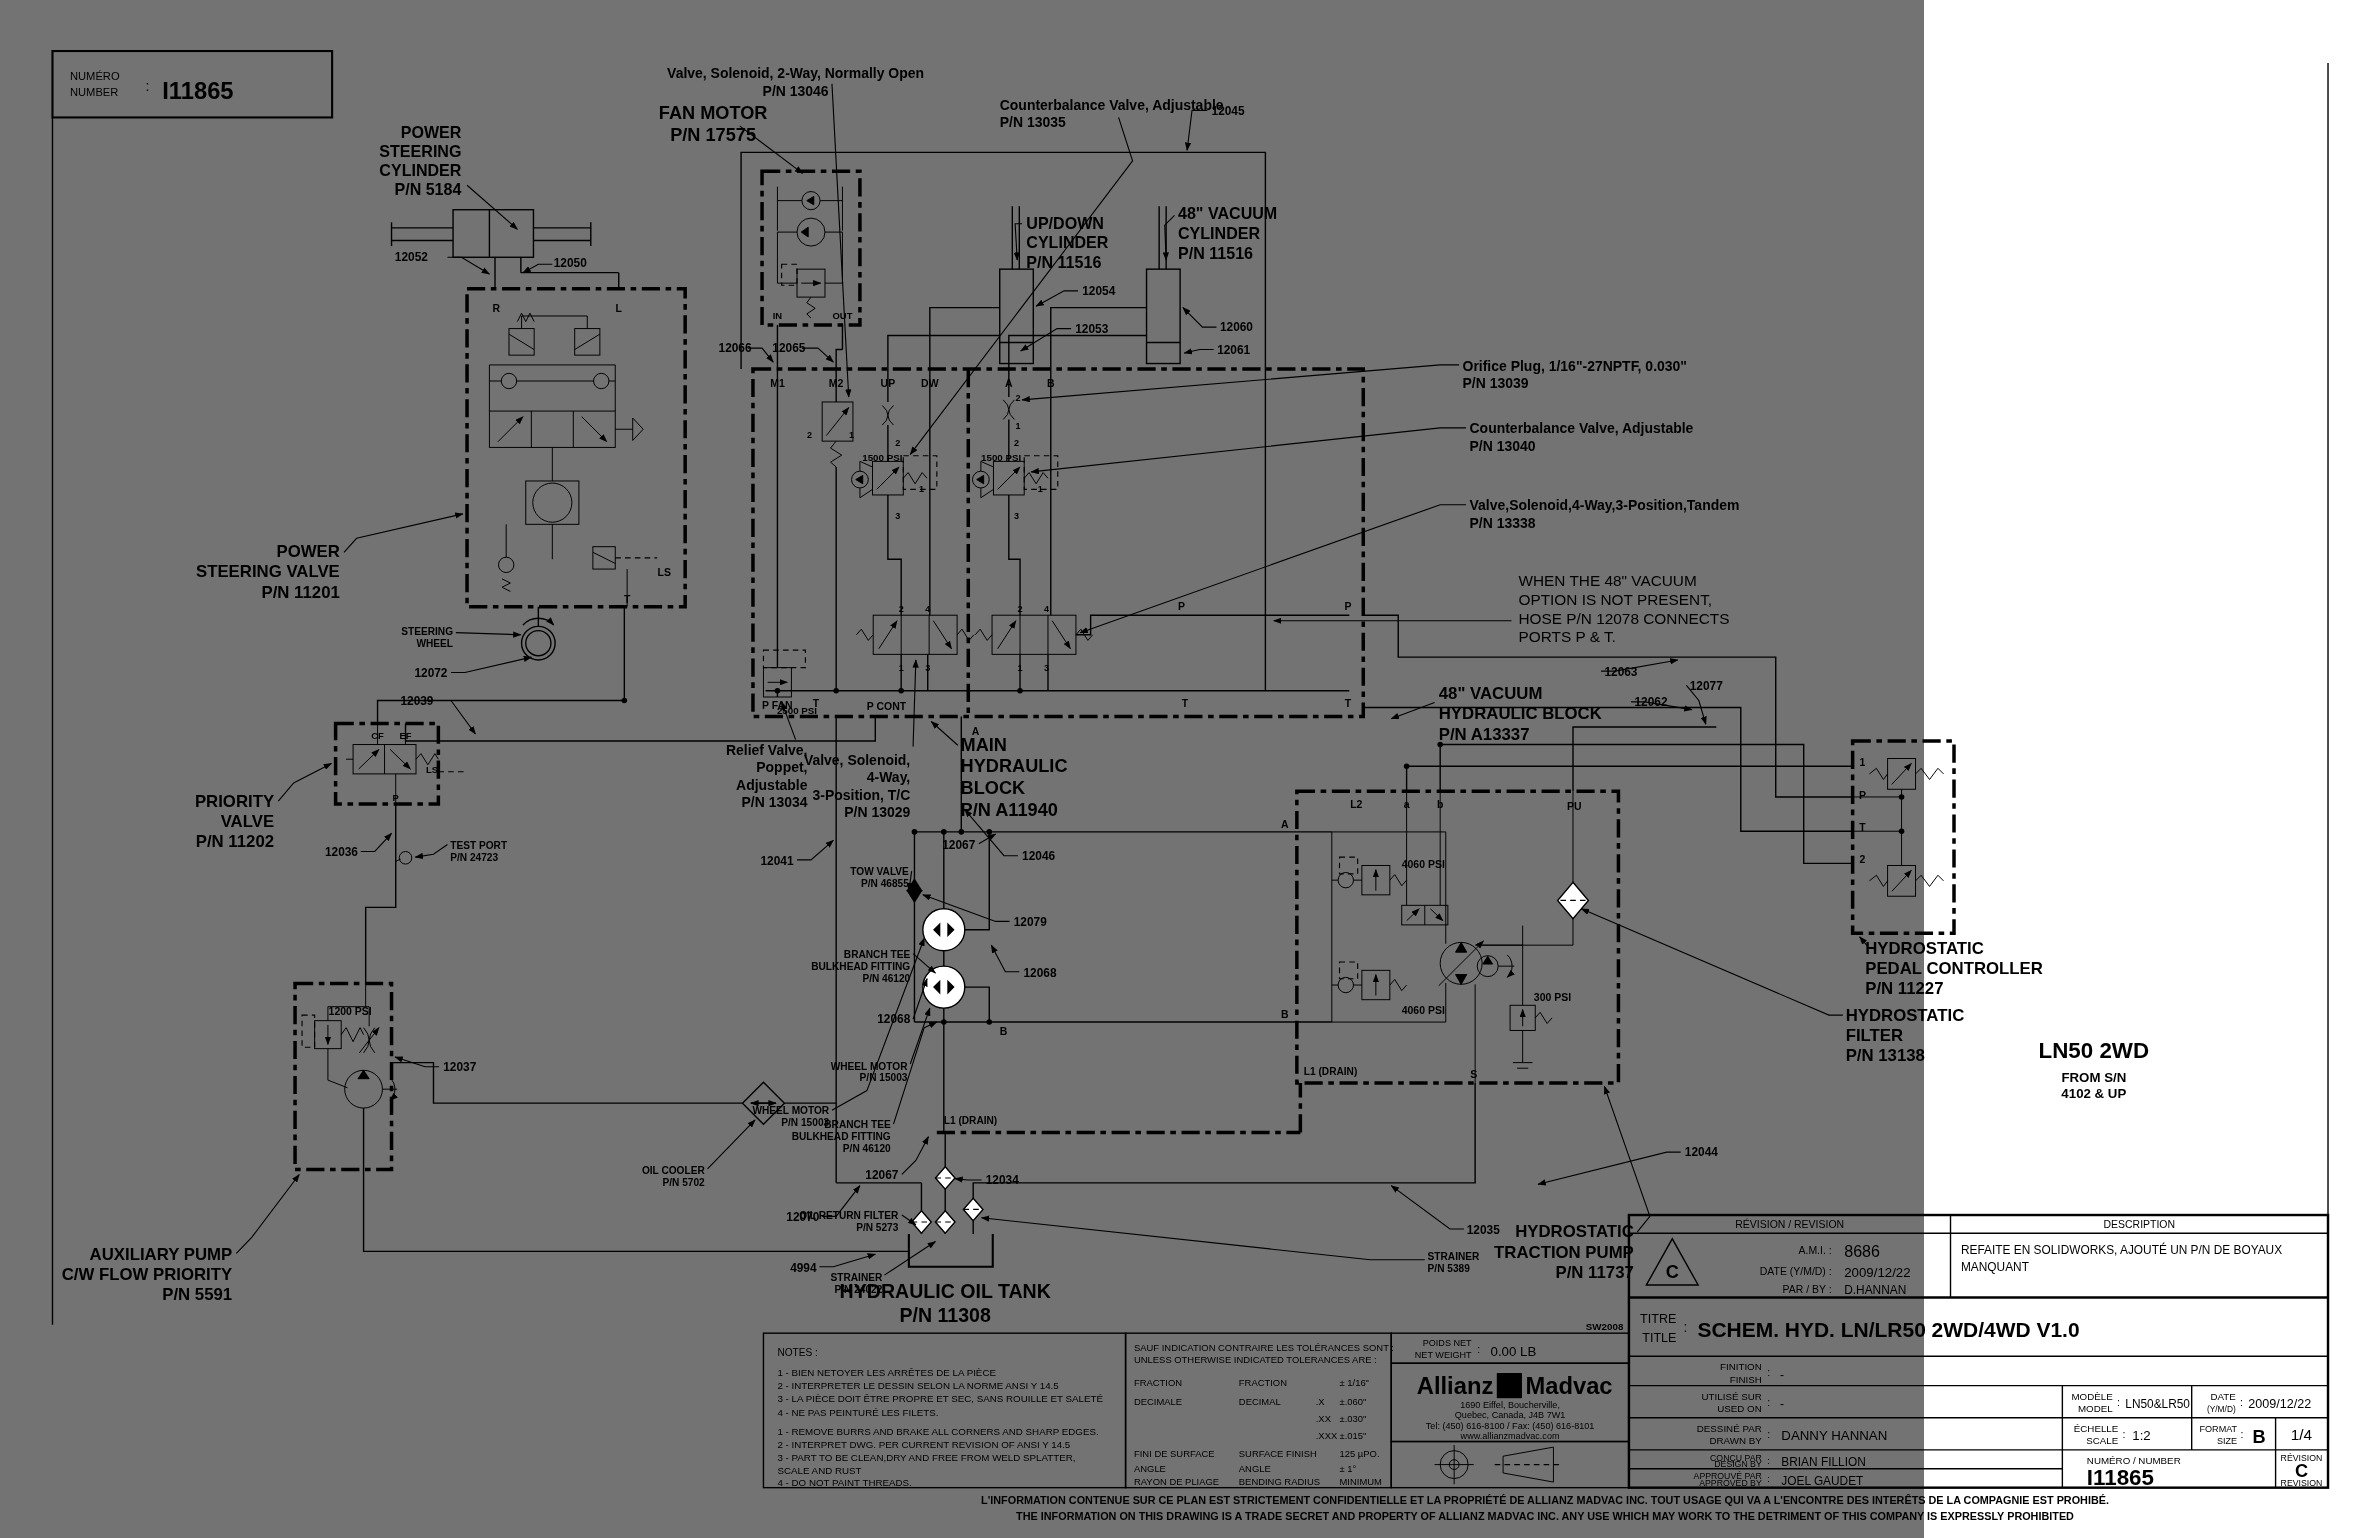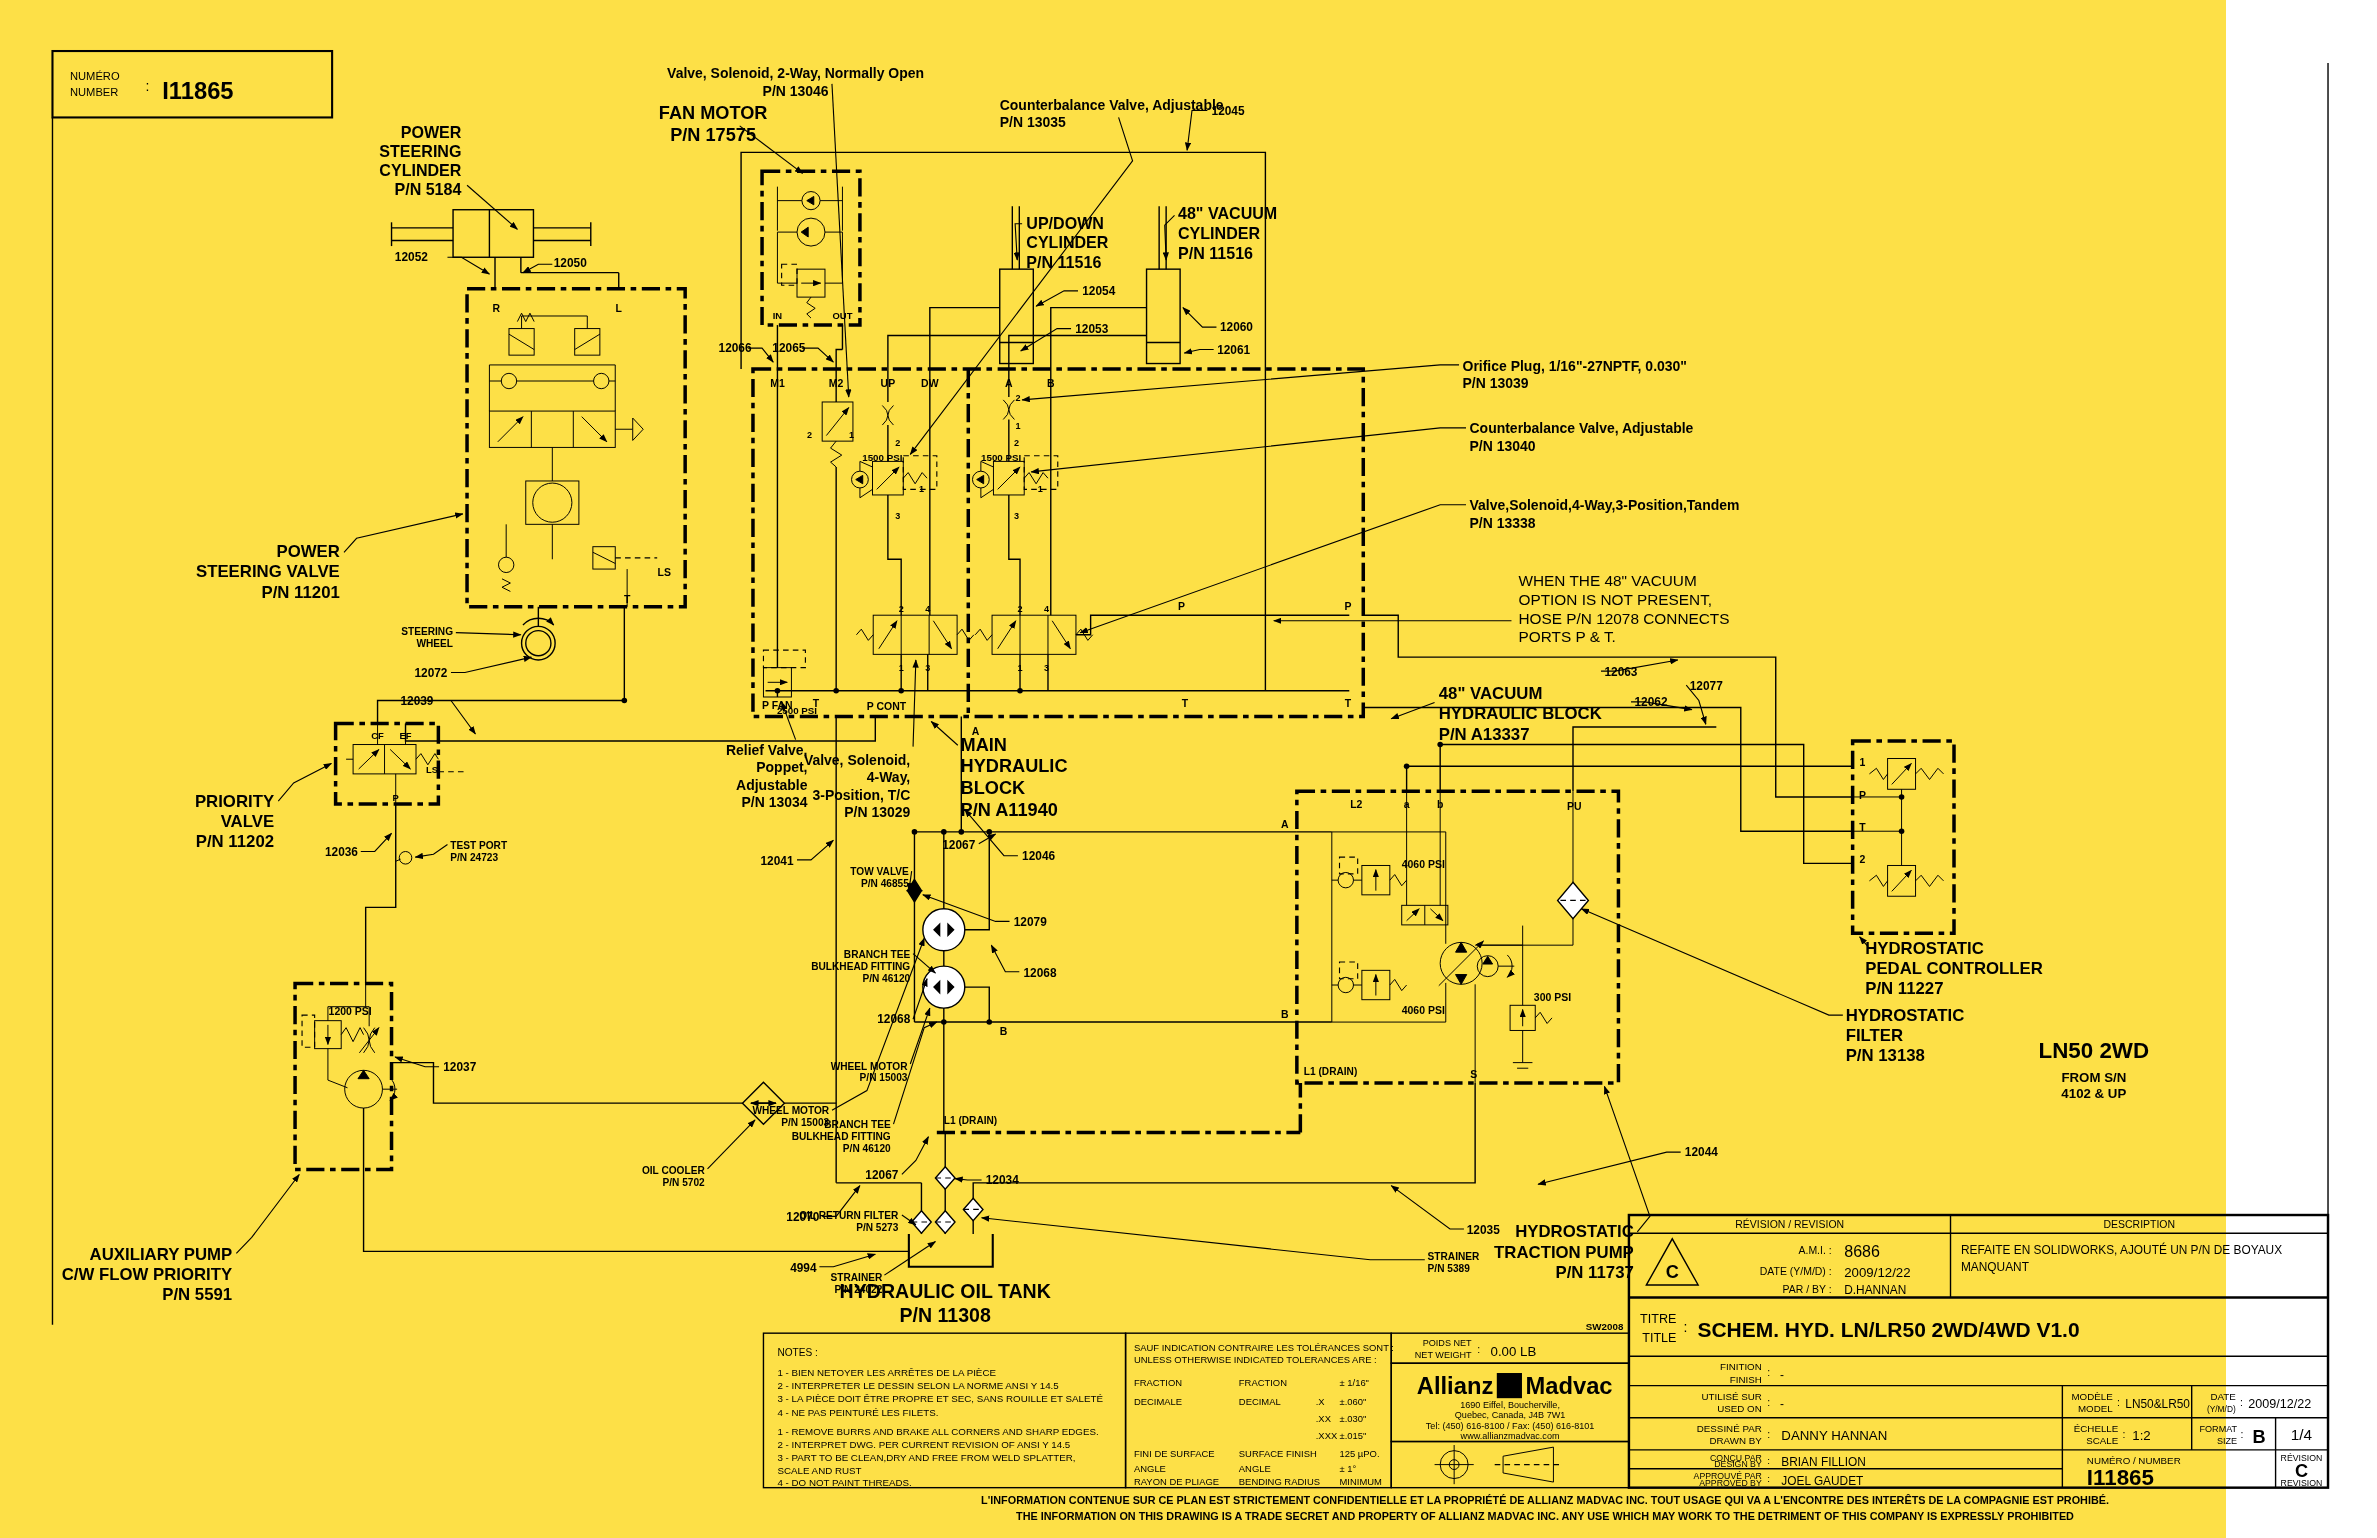--- a/index.html
+++ b/index.html
@@ -1,16 +1,16 @@
 <!DOCTYPE html>
 <html style="font-size:11.2px"><head>
 <meta charset="utf-8">
 <style>
   html,body{margin:0;padding:0;background:#fff;}
-  #sheet{position:relative;width:2226px;height:1538px;background:#fde047;}
+  #sheet{position:relative;width:1924px;height:1538px;background:#737373;}
   svg{position:absolute;left:0;top:0;}
   svg text{font-family:"Liberation Sans","DejaVu Sans",sans-serif;fill:#000;}
   .w2{stroke:#000;stroke-width:2;fill:none}
   .w3{stroke:#000;stroke-width:3;fill:none}
   .w1{stroke:#000;stroke-width:1.4;fill:none}
   .blk{stroke:#000;stroke-width:5;fill:none;stroke-dasharray:26 8 8 8}
   .dsh{stroke:#000;stroke-width:1.6;fill:none;stroke-dasharray:8 6}
   .ldr{stroke:#000;stroke-width:1.6;fill:none}
   .tbl{stroke:#000;stroke-width:2;fill:none}
   .tbh{stroke:#000;stroke-width:3.5;fill:none}

